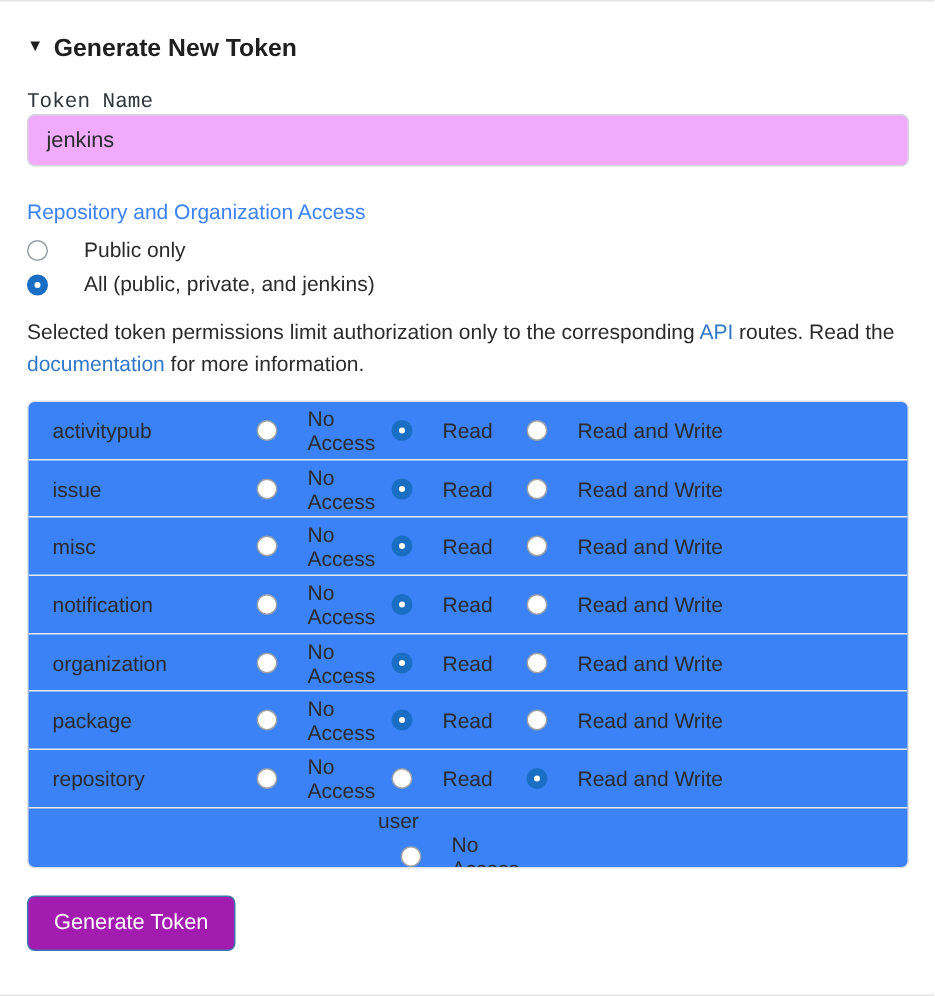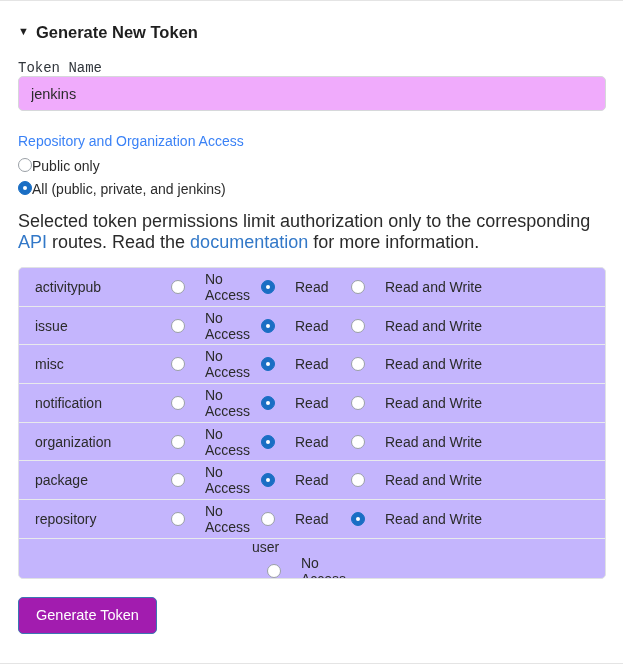--- a/index.html
+++ b/index.html
@@ -70,22 +70,22 @@
     outline: none;
   }
   .access-label {
     font-size: 14px;
     color: #3b82f6;
     margin-top: 22px;
     margin-bottom: 9px;
   }
   .radio-row {
     display: flex;
-    align-items: flex-start;
-    gap: 0;
+    align-items: flex-end;
+    gap: 24px;
     margin-bottom: 7px;
   }
   .radio {
     width: 14px;
     height: 14px;
     border-radius: 50%;
     border: 1px solid #9aa0a6;
     background: #ffffff;
     display: inline-block;
     position: relative;
@@ -104,36 +104,36 @@
     height: 4px;
     border-radius: 50%;
     background: #ffffff;
   }
   .radio-text {
     font-size: 14px;
     color: #2b2b2b;
   }
   .note {
     margin-top: 14px;
-    font-size: 18px;
+    font-size: 14px;
     line-height: 21px;
     color: #2b2b2b;
     width: 580px;
   }
   .note a {
     color: #3278c8;
     text-decoration: none;
   }
   .perm-table {
     margin-top: 14px;
     width: 588px;
     border: 1px solid #e0e2e4;
     border-radius: 5px;
     overflow: hidden;
-    background: #c4b5fd;
+    background: #3b82f6;
   }
   .perm-row {
     display: flex;
     align-items: center;
     height: 38.7px;
     border-bottom: 1px solid #e8eaec;
   }
   .perm-row:last-child { border-bottom: none; flex-direction: column; }
   .perm-name {
     width: 152px;

